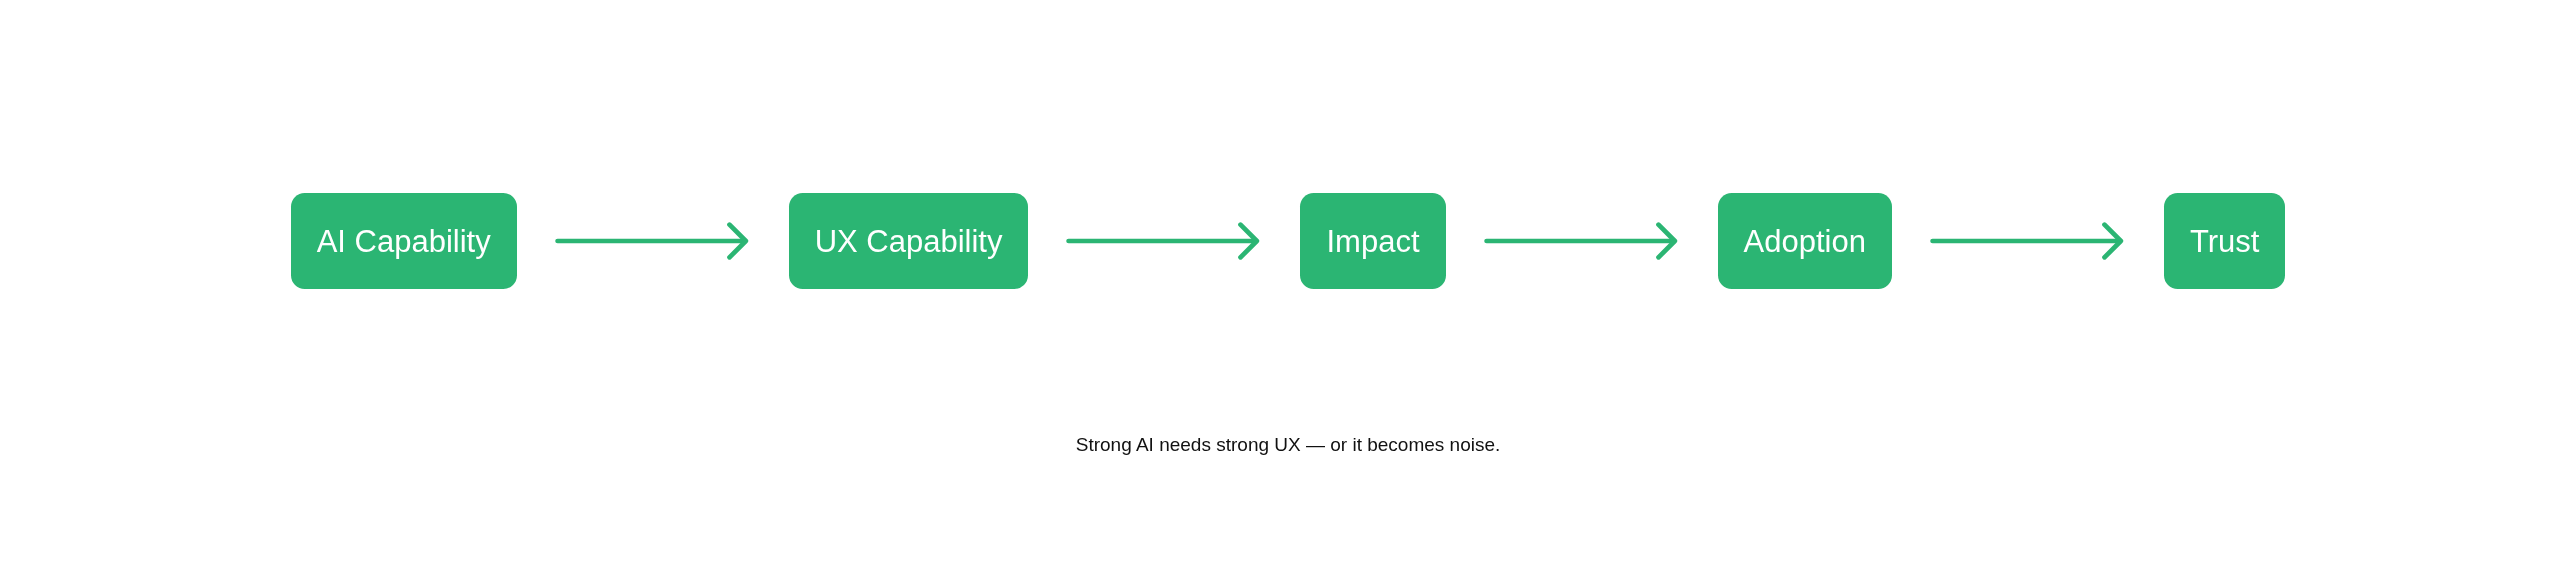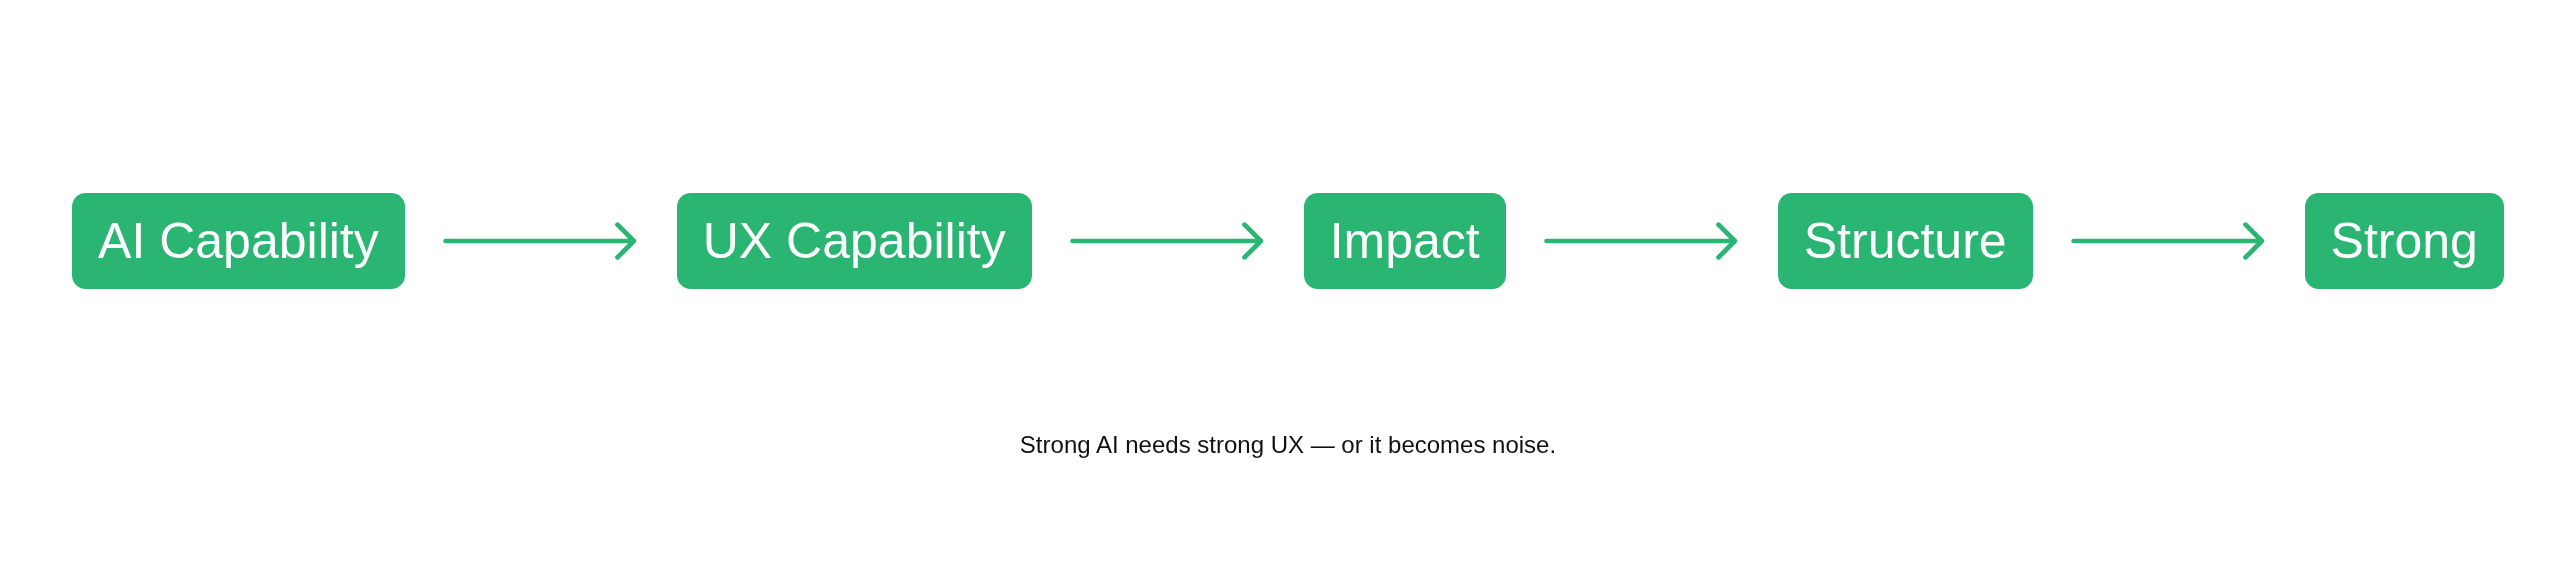--- a/index.html
+++ b/index.html
@@ -30,21 +30,21 @@
     gap: 38px;
   }
   .node {
     height: 96px;
     padding: 10px 26px;
     display: flex;
     align-items: center;
     justify-content: center;
     background: var(--green);
     color: var(--node-text);
-    font-size: 50px;
+    font-size: 31px;
     line-height: 1;
     border-radius: 13.7px;
     white-space: nowrap;
     flex-shrink: 0;
   }
   .arrow {
     flex-shrink: 0;
     display: block;
   }
   .arrow line, .arrow polyline {
@@ -53,21 +53,21 @@
     stroke-width: 5.5;
     stroke-linecap: round;
     stroke-linejoin: round;
   }
   .caption {
     position: absolute;
     left: 0;
     right: 0;
     top: 431px;
     text-align: center;
-    font-size: 24px;
+    font-size: 19px;
     line-height: 27px;
     color: var(--caption-color);
   }
 </style>
 </head>
 <body>
 
 <div class="stage">
   <div class="flow-row" id="flow-row">
   <div class="node">AI Capability</div>
@@ -84,24 +84,24 @@
     <polyline points="203,11 222,30 203,49"></polyline>
   </svg>
 
   <div class="node">Impact</div>
 
   <svg class="arrow" width="196" height="52" viewBox="0 0 228 60" xmlns="http://www.w3.org/2000/svg">
     <line x1="3" y1="30" x2="219" y2="30"></line>
     <polyline points="203,11 222,30 203,49"></polyline>
   </svg>
 
-  <div class="node">Structure</div>
+  <div class="node">Adoption</div>
 
   <svg class="arrow" width="196" height="52" viewBox="0 0 228 60" xmlns="http://www.w3.org/2000/svg">
     <line x1="3" y1="30" x2="219" y2="30"></line>
     <polyline points="203,11 222,30 203,49"></polyline>
   </svg>
 
-  <div class="node">Strong</div>
+  <div class="node">Trust</div>
 </div>
   <div class="caption">Strong AI needs strong UX — or it becomes noise.</div>
 </div>
 
 
 </body></html>

